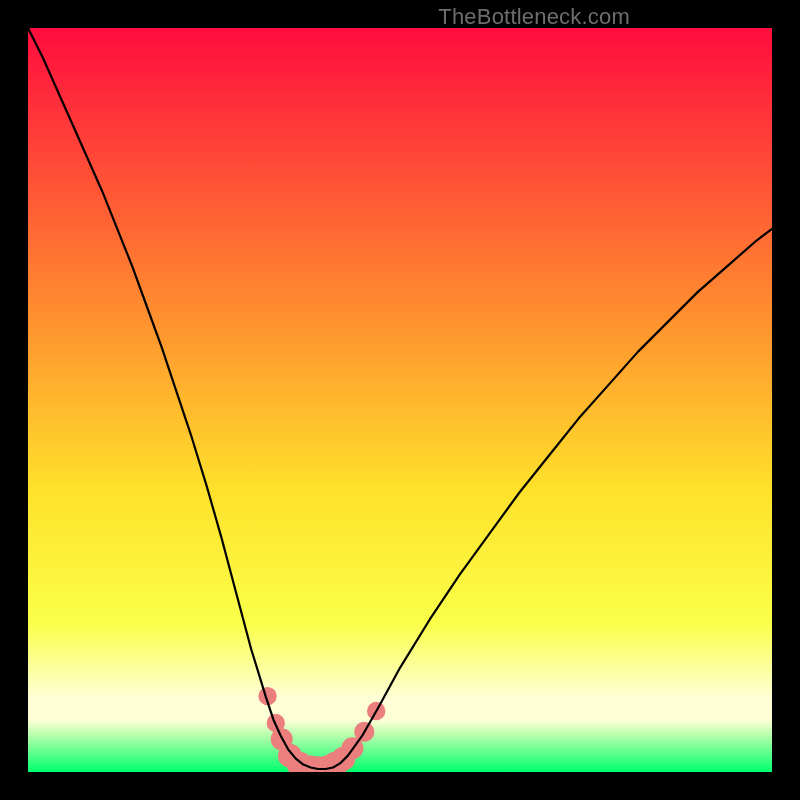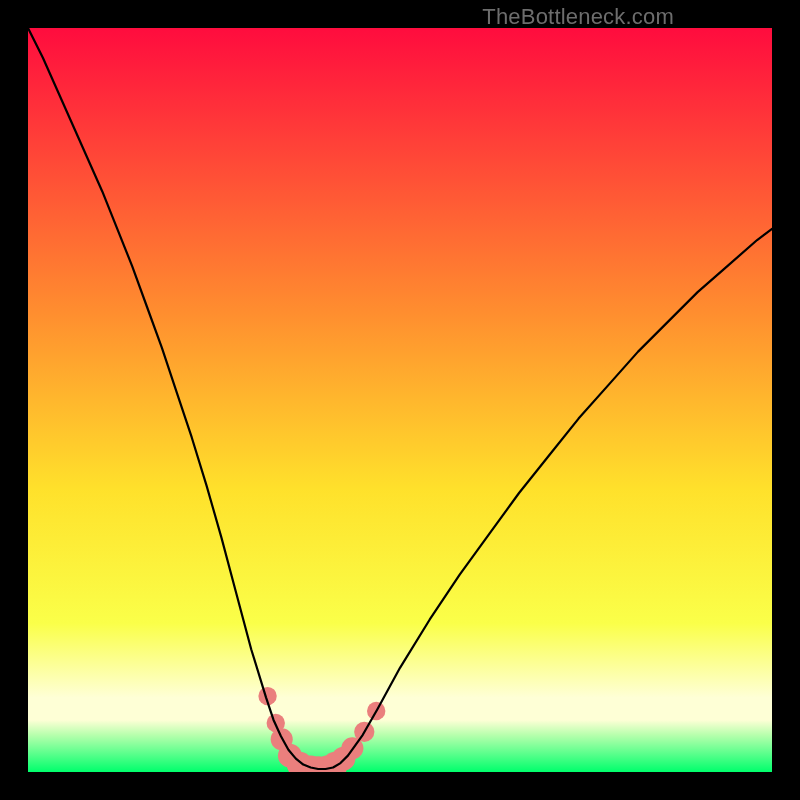--- a/index.html
+++ b/index.html
@@ -9,21 +9,20 @@
     height: 800px;
     background: #000;
     overflow: hidden;
     font-family: Arial, Helvetica, sans-serif;
   }
   .outer {
     position: relative;
     width: 640px;
     height: 800px;
     background: #000;
-    padding-left: 44px;
   }
   .watermark {
     position: absolute;
     top: 4px;
     right: 10px;
     color: #6d6d6d;
     font-size: 22px;
     font-weight: 500;
     letter-spacing: 0.2px;
   }

